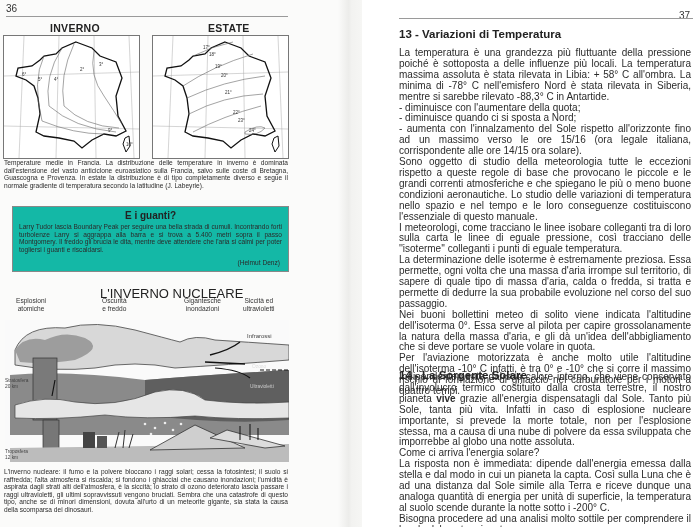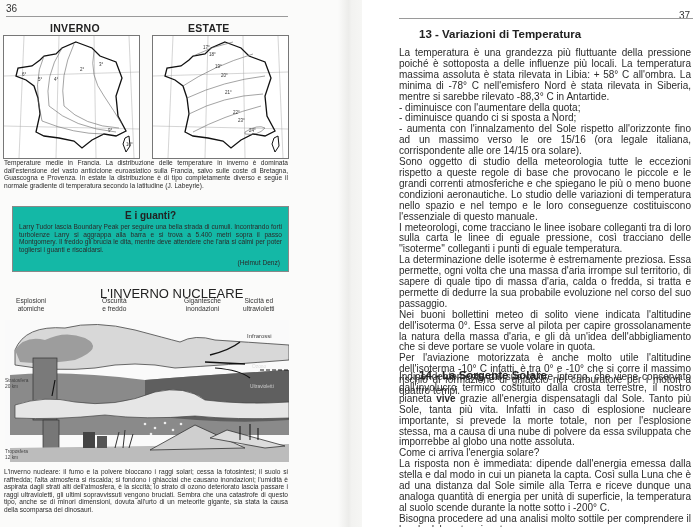--- a/index.html
+++ b/index.html
@@ -23,34 +23,34 @@
   .box-title { position:absolute; top:3px; left:0; width:100%; text-align:center; font-size:10px; font-weight:bold; color:#222; }
   .box-text { position:absolute; top:16px; left:6px; right:6px; font-size:6.6px; line-height:7.7px; text-align:justify; color:#2b2b2b; }
   .box-author { position:absolute; bottom:5px; right:8px; font-size:6.6px; color:#2b2b2b; }
 
   .nuke-title { position:absolute; top:286px; left:100px; font-size:13px; font-weight:normal; color:#222; }
   .nuke-label { position:absolute; top:297px; font-size:6.6px; line-height:7.6px; text-align:center; color:#333; }
   .illus { position:absolute; left:5px; top:320px; width:284px; height:142px; }
   .illus svg { width:100%; height:100%; display:block; }
   .small-lbl { position:absolute; font-size:4.8px; line-height:5.6px; color:#444; }
 
-  .section-title { position:absolute; left:399px; font-size:11.5px; font-weight:bold; color:#222;margin-left:20px; }
+  .section-title { position:absolute; left:399px; font-size:11.5px; font-weight:bold; color:#222; }
   .body-text { position:absolute; left:399px; width:292px; font-size:10px; line-height:10.9px; text-align:justify; color:#2b2b2b; }
   .body-text p { margin:0; }
   .body-text b { font-weight:bold; }
 </style>
 </head>
 <body>
 
 <div class="page left">
   <div class="pnum" style="left:6px;top:3px;">36</div>
   <div class="hrule" style="left:6px;top:16px;width:282px;"></div>
 
   <div class="maptitle" style="left:50px;">INVERNO</div>
-  <div class="maptitle" style="left:188px;">ESTATE</div>
+  <div class="maptitle" style="left:208px;">ESTATE</div>
 
   <div class="map" style="left:3px;">
     <svg viewBox="0 0 135 122">
       <g stroke="#aaa" stroke-width="0.5" fill="none">
         <line x1="20" y1="0" x2="15" y2="122"></line>
           <line x1="55" y1="0" x2="52" y2="122"></line>
         <line x1="90" y1="0" x2="92" y2="122"></line>
           <line x1="125" y1="0" x2="130" y2="122"></line>
         <line x1="0" y1="40" x2="135" y2="36"></line>
           <line x1="0" y1="90" x2="135" y2="93"></line>

